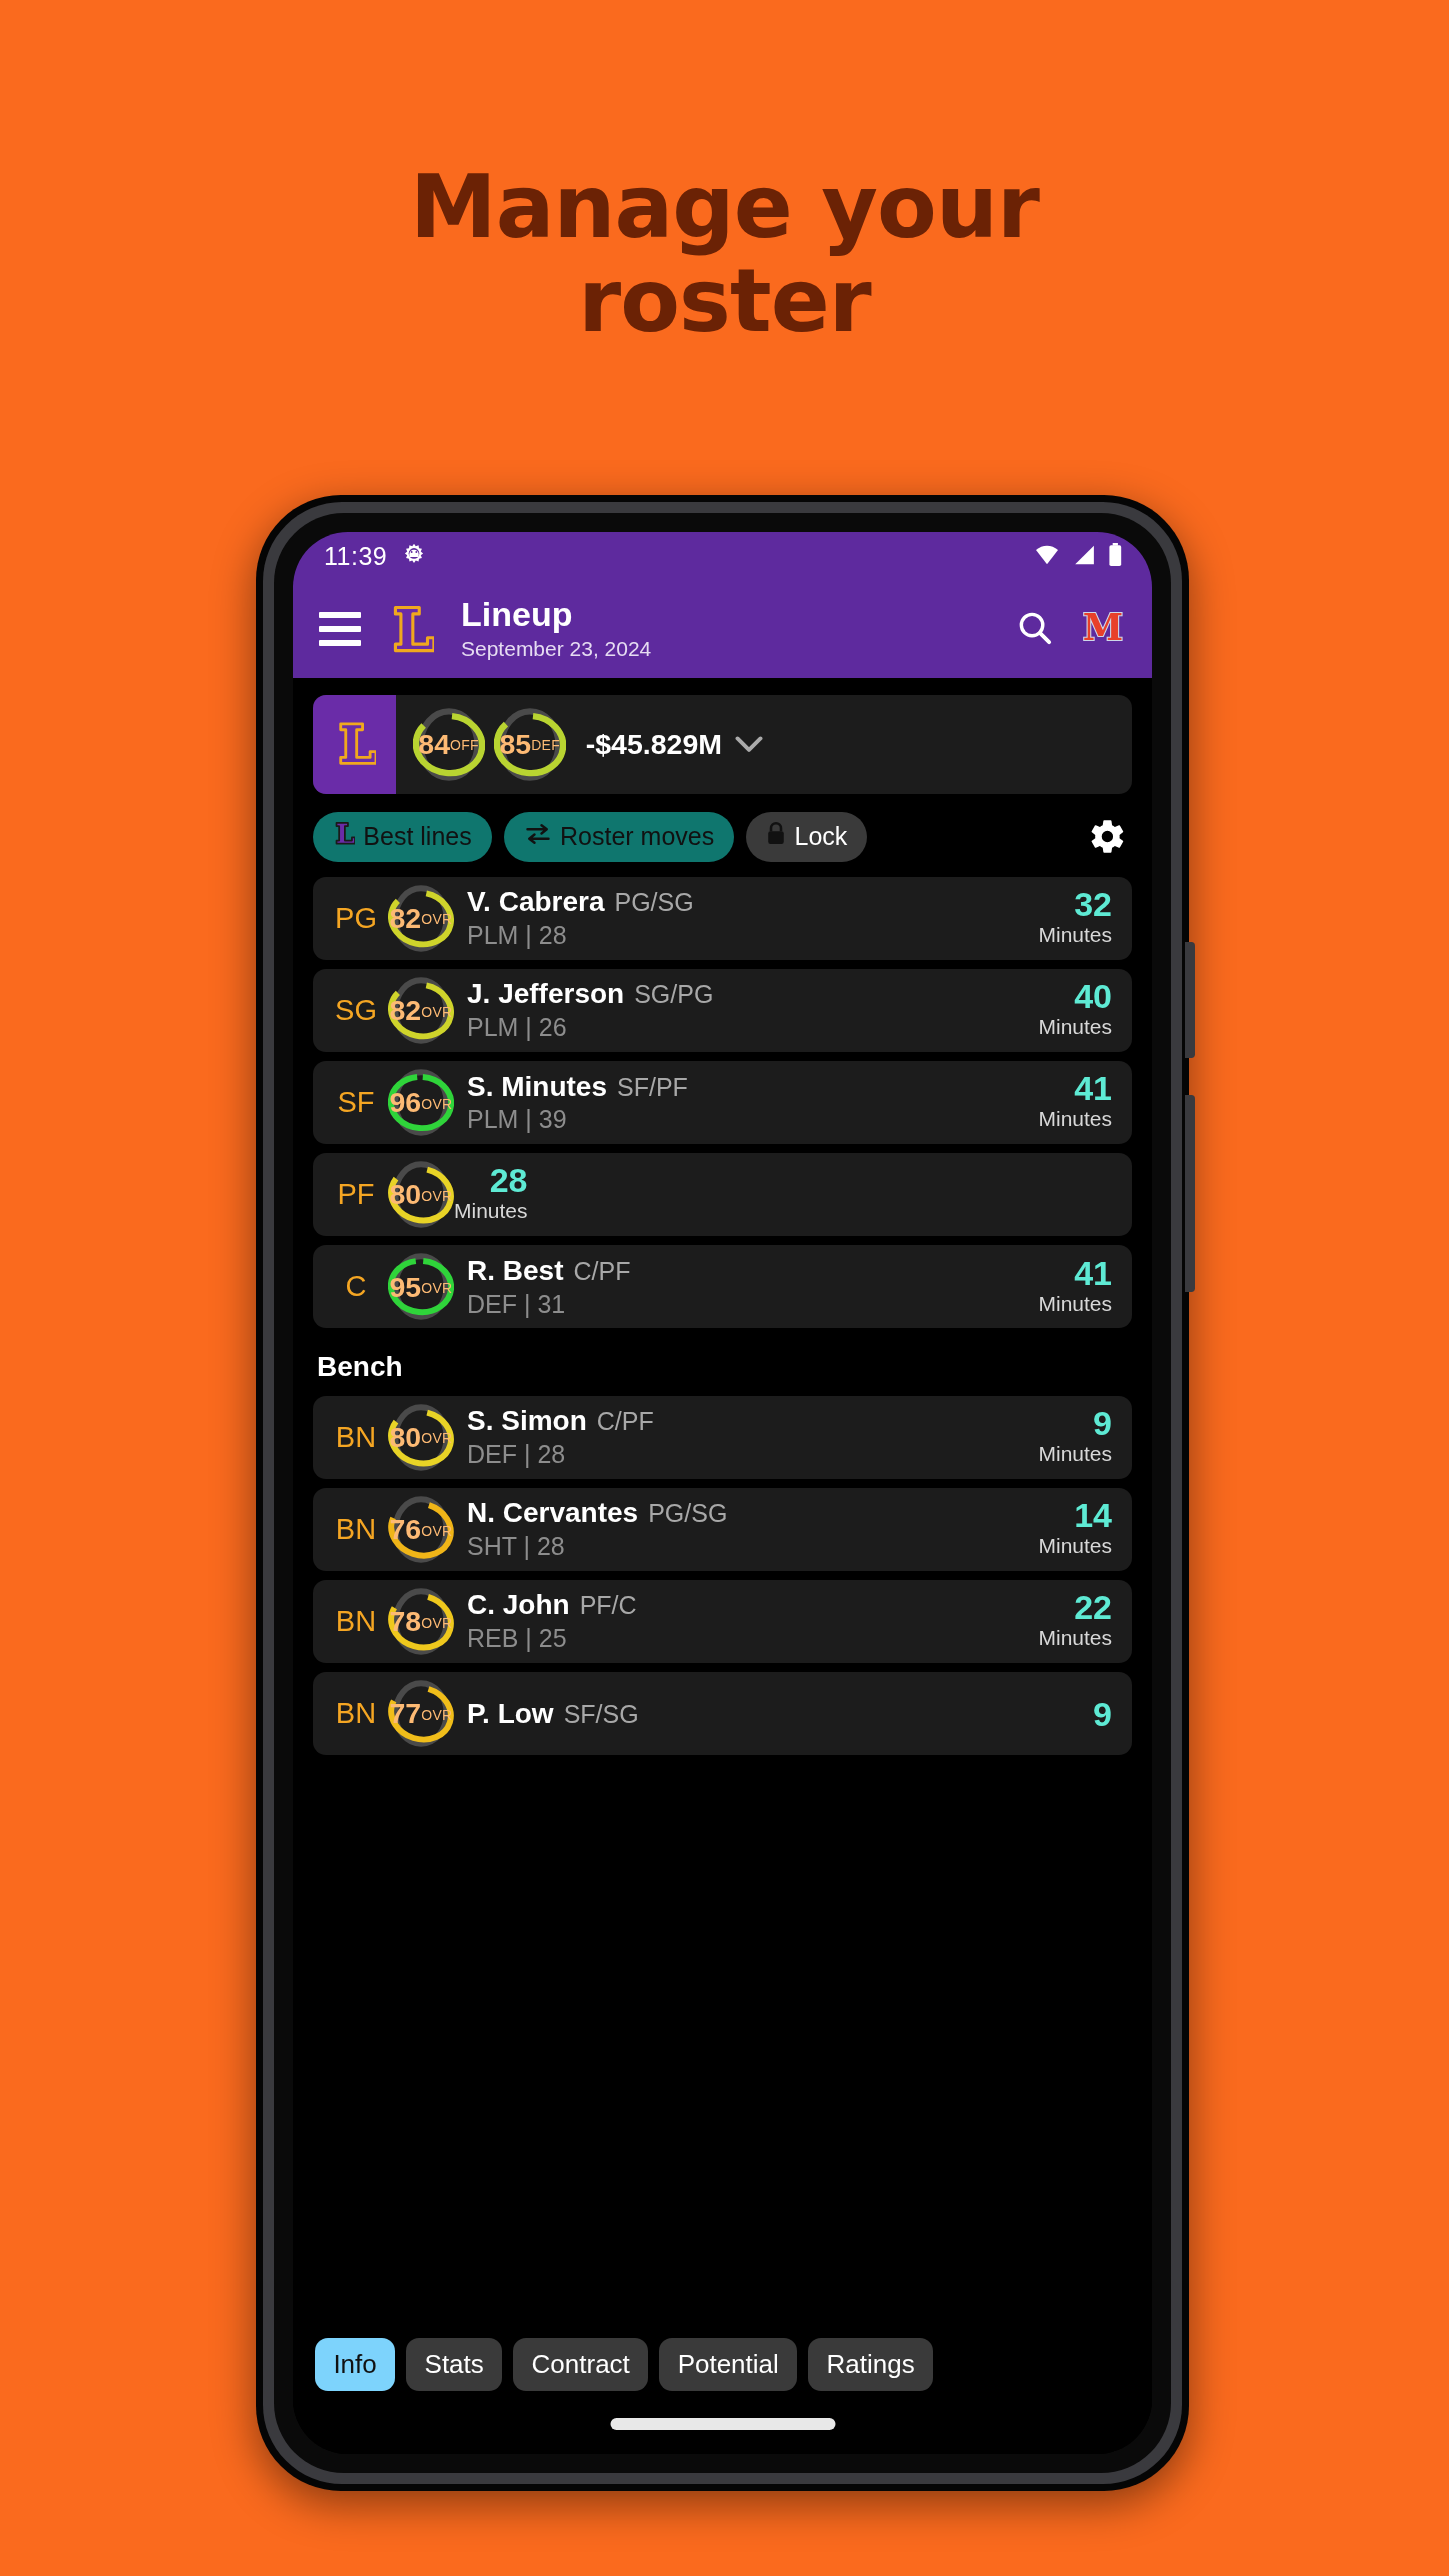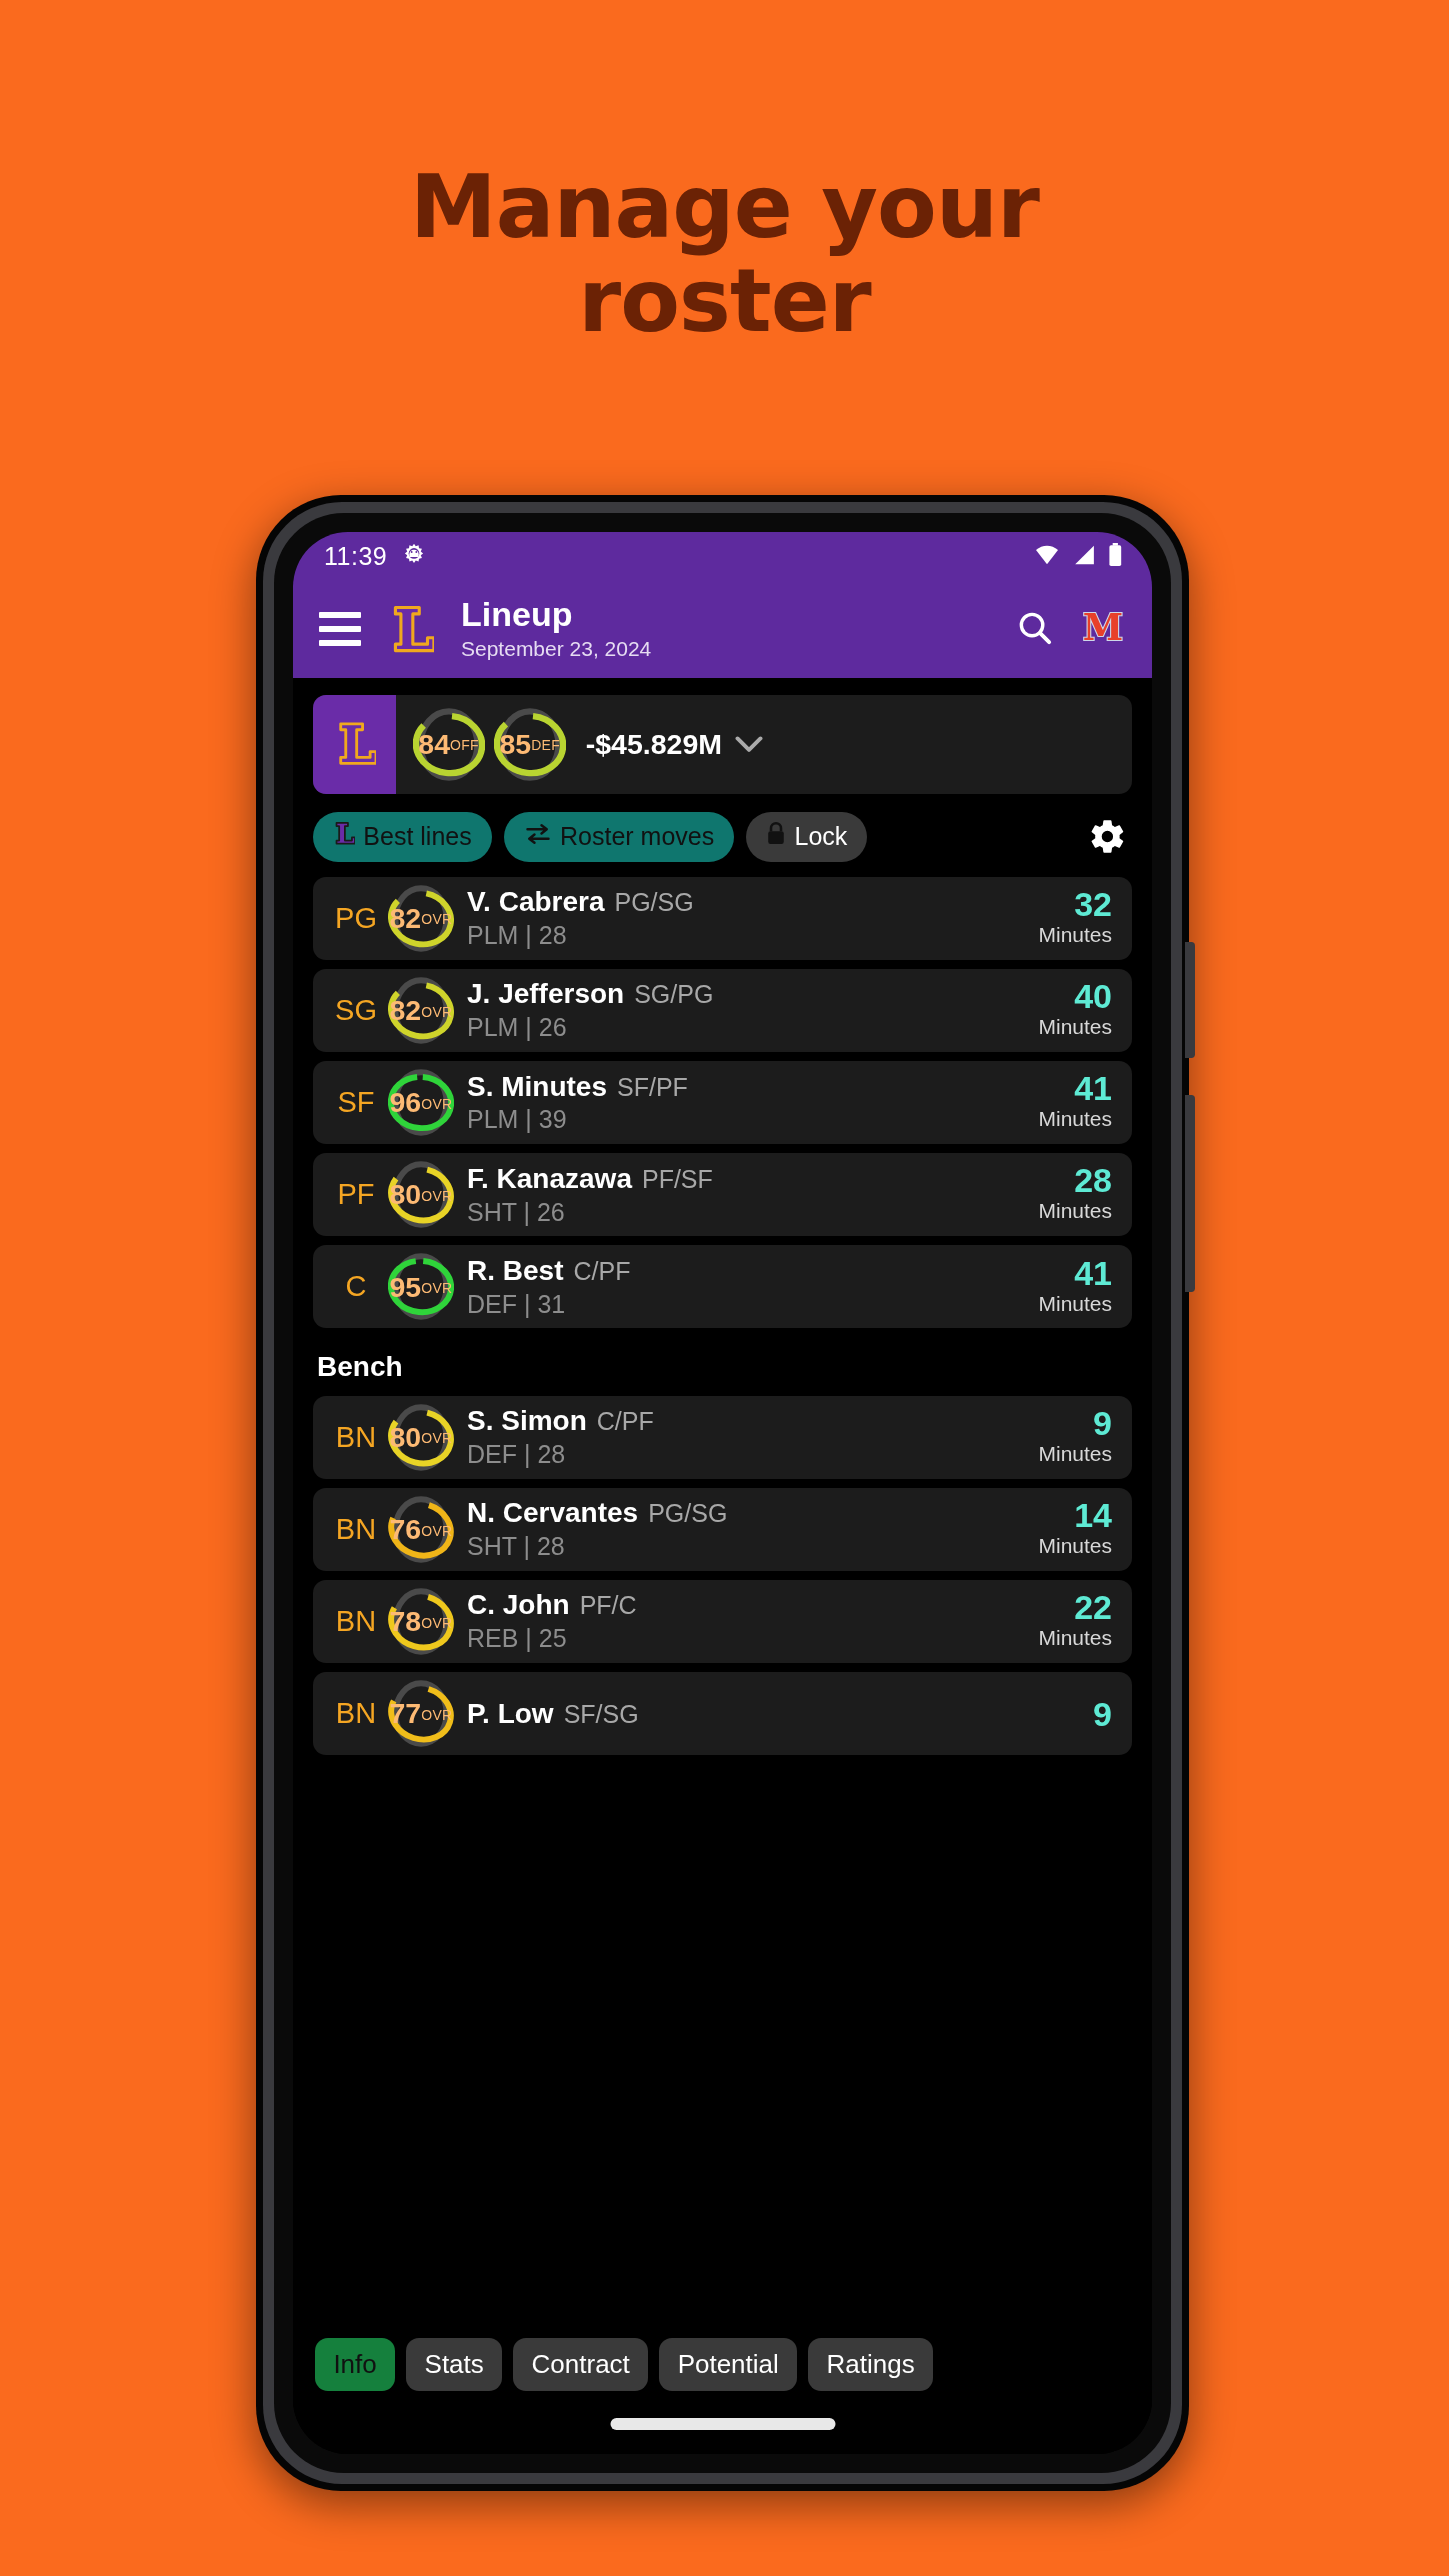--- a/index.html
+++ b/index.html
@@ -199,21 +199,21 @@
     padding: 0 22px;
     z-index: 5;
   }
   .tab {
     height: 53px; border-radius: 13px;
     display: flex; align-items: center; justify-content: center;
     padding: 0 18.4px;
     font-size: 26px;
     background: #3a3a3a; color: #fff;
   }
-  .tab.active { background: #15803d; color: #111; }
+  .tab.active { background: #7dd3fc; color: #111; }
   .tabbar-shade {
     position: absolute; left: 0; right: 0; bottom: 0; height: 147px;
     background: #000;
     z-index: 3;
   }
   .home-ind {
     position: absolute; bottom: 24px; left: 50%;
     transform: translateX(-50%);
     width: 225px; height: 12px;
     background: #e8e8e8; border-radius: 6.4px;
@@ -468,31 +468,20 @@
           <div class="ring">
             <svg width="66" height="75" viewBox="0 0 72 82">
               <ellipse cx="36" cy="41" rx="28" ry="33" fill="none" stroke="#4a4a4a" stroke-width="6.5"></ellipse>
               <ellipse cx="36" cy="41" rx="28" ry="33" fill="none" stroke="#e8d326" stroke-width="6.5" stroke-dasharray="154 39" transform="rotate(-76 36 41)"></ellipse>
             </svg>
             <div class="ring-txt">
               <span class="rv">80</span>
               <span class="rl">OVR</span>
             </div>
           </div>
-          <div class="pinfo">
-            <div class="pline1">
-              <span class="pname">F. Kanazawa</span>
-              <span class="ppos2">PF/SF</span>
-            </div>
-            <div class="pline2">
-              <span>SHT</span>
-              <span> | </span>
-              <span>26</span>
-            </div>
-          </div>
           <div class="pmin">
             <div class="mv">28</div>
             <div class="ml">Minutes</div>
           </div>
         </div>
 
         <div class="prow">
           <div class="pos">C</div>
           <div class="ring">
             <svg width="66" height="75" viewBox="0 0 72 82">

